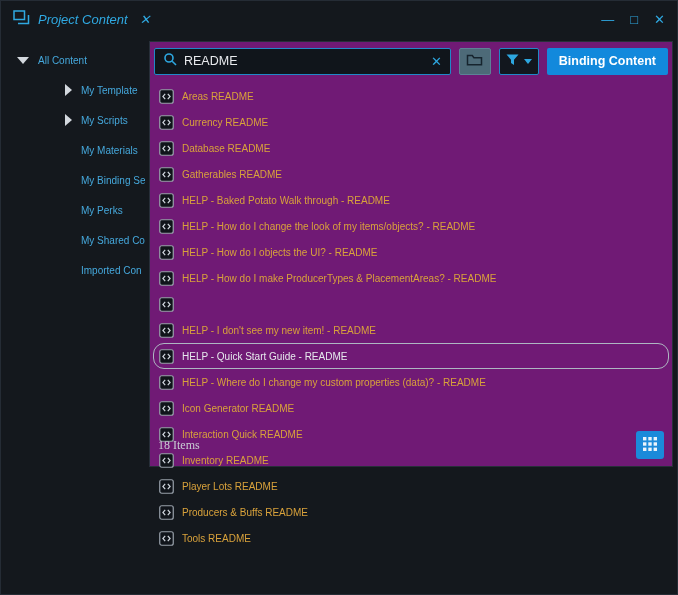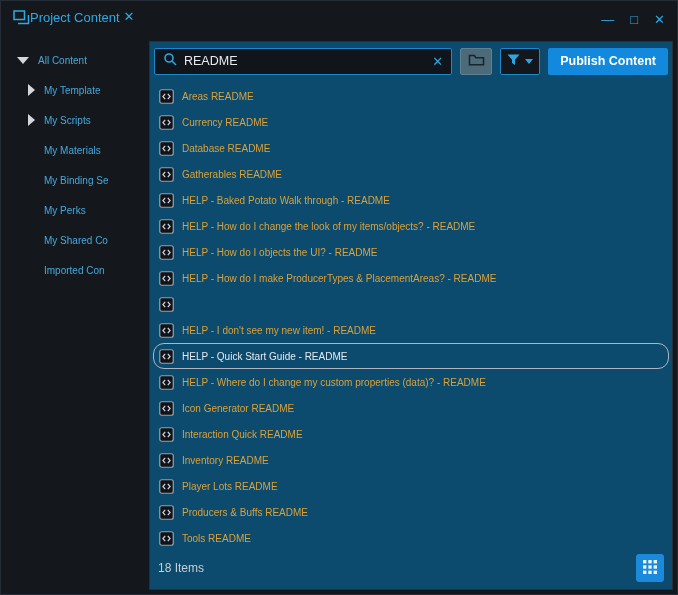--- a/index.html
+++ b/index.html
@@ -6,44 +6,44 @@
   html,body { width:678px; height:595px; overflow:hidden; background:#0d1014; }
   body { font-family:"Liberation Sans", sans-serif; }
 
   .window { position:absolute; inset:0; width:678px; height:595px;
             background:#14181d; border:1px solid #252c35; overflow:hidden; }
 
   
   .titlebar { position:absolute; top:0; left:0; right:0; height:36px;
               display:flex; align-items:center; justify-content:space-between;
               padding:0 12px 0 12px; }
-  .title-left { display:flex; gap:0; }
+  .title-left { display:flex; align-items:center; gap:8px;font-style:italic; }
   .title { color:#2fa9e2; font-size:13px; }
   .tab-close { color:#2fa9e2; font-size:13px; cursor:pointer; margin-left:4px; line-height:1; }
   .win-controls { display:flex; gap:16px; color:#2fa9e2; font-size:13px; }
   .win-controls span { cursor:pointer; line-height:1; }
 
   
   .sidebar { position:absolute; top:38px; left:0; width:148px; bottom:0;
              overflow:hidden; padding-top:6px; }
   .tree-row { height:30px; display:flex; align-items:center; gap:9px;
               color:#45a8dc; font-size:10px; white-space:nowrap; cursor:pointer; }
   .tree-row.root { padding-left:16px; }
-  .tree-row.child { padding-left:27px; }
+  .tree-row.child { padding-left:16px;margin-left:48px; }
   .tri { flex:0 0 auto; width:0; height:0; }
   .tri.down  { border-left:6px solid transparent; border-right:6px solid transparent;
                border-top:7px solid #d3d8de; }
   .tri.right { border-top:6px solid transparent; border-bottom:6px solid transparent;
                border-left:7px solid #d3d8de; }
   .tri.none  { width:7px; }
   .tree-label { overflow:hidden; }
 
   
-  .main { position:absolute; top:40px; left:148px; width:524px; height:549px;
-          background:#0c4a6e; border:1px solid #272f39; }
+  .main { position:absolute; top:40px; left:148px; width:524px; height:426px;
+          background:#701a75; border:1px solid #272f39; }
 
   .toolbar { display:flex; align-items:center; gap:8px; padding:4px 4px 0 4px; height:34px; }
   .searchbox { flex:1; height:27px; display:flex; align-items:center; gap:7px;
                background:#10151b; border:1px solid #2188c7; border-radius:2px; padding:0 8px; }
   .searchbox input { flex:1; background:transparent; border:none; outline:none;
                      color:#e8eaed; font-size:12.5px; font-family:"Liberation Sans",sans-serif; }
   .clear-x { color:#2da7e0; font-size:13px; cursor:pointer; line-height:1; }
 
   .btn { height:27px; border-radius:2px; display:flex; align-items:center;
          justify-content:center; cursor:pointer; border:none; }
@@ -59,21 +59,21 @@
   .list-row { height:26px; display:flex; align-items:center; gap:8px;
               padding:0 5px; border:1px solid transparent; cursor:pointer; }
   .list-label { color:#d9a23b; font-size:10px; white-space:nowrap; overflow:hidden; }
   .list-row.selected { border-color:#aeb6c2;border-radius:11px; }
   .list-row.selected .list-label { color:#e6e9ed; }
   .file-icon { flex:0 0 auto; display:flex; align-items:center; }
 
   
   .statusbar { position:absolute; left:0; right:0; bottom:0; height:40px;
                display:flex; align-items:center; justify-content:space-between;
-               padding:6px 8px 8px 8px; }
+               padding:6px 8px 8px 8px;font-family:Liberation Serif, serif; }
   .status-count { color:#c9ced4; font-size:12px; }
   .grid-btn { width:28px; height:28px; background:#1b8ada; border-radius:3px; }
 </style>
 </head>
 <body>
 
 <div class="window">
 
   <div class="titlebar">
     <div class="title-left">
@@ -154,21 +154,21 @@
 
       <button class="btn filter-btn">
         <span>
           <svg width="13" height="12" viewBox="0 0 13 12">
             <path d="M0.5 0.5 H12.5 L8 5.8 V11 L5 9 V5.8 Z" fill="#2da7e0"></path>
           </svg>
         </span>
         <span class="caret-down"></span>
       </button>
 
-      <button class="btn publish-btn">Publish Content</button>
+      <button class="btn publish-btn">Binding Content</button>
     </div>
 
     <div class="list">
         <div class="list-row">
           <span class="file-icon">
             <svg width="15" height="15" viewBox="0 0 15 15">
               <rect x="0.75" y="0.75" width="13.5" height="13.5" rx="2" fill="#10141a" stroke="#99a1ab" stroke-width="1.2"></rect>
               <path d="M6.2 4.8 L3.9 7.5 L6.2 10.2" fill="none" stroke="#cfd5dc" stroke-width="1.2"></path>
               <path d="M8.8 4.8 L11.1 7.5 L8.8 10.2" fill="none" stroke="#cfd5dc" stroke-width="1.2"></path>
             </svg>

